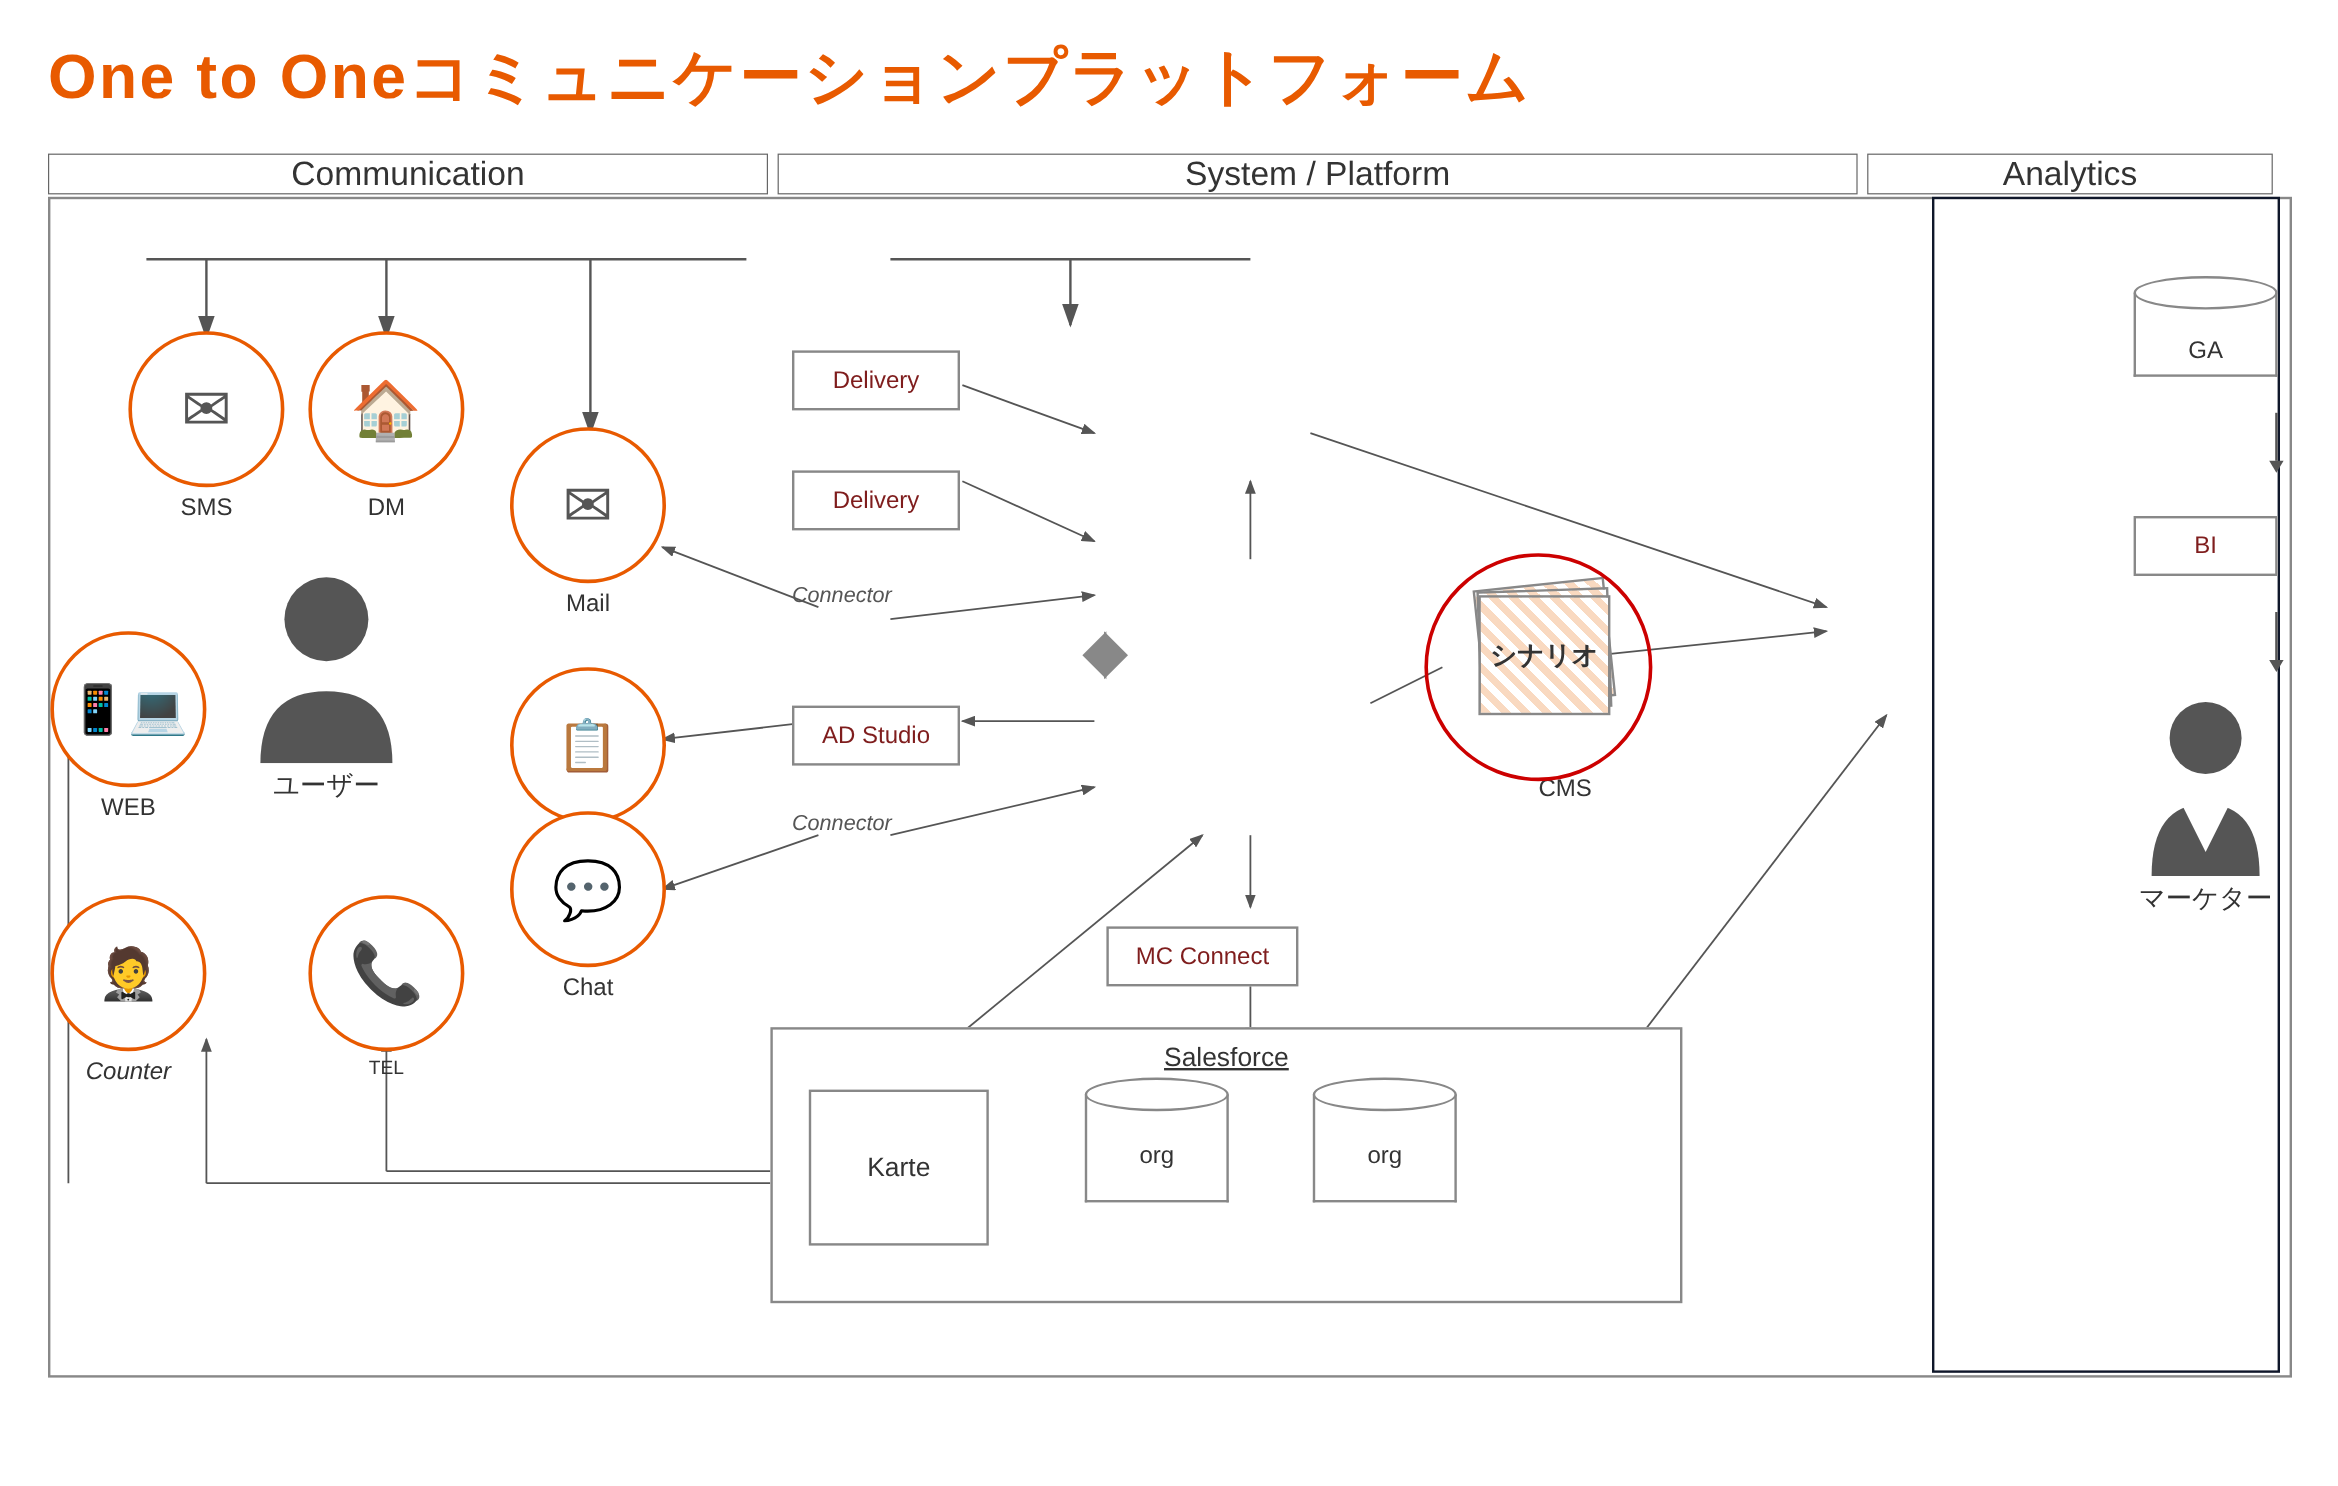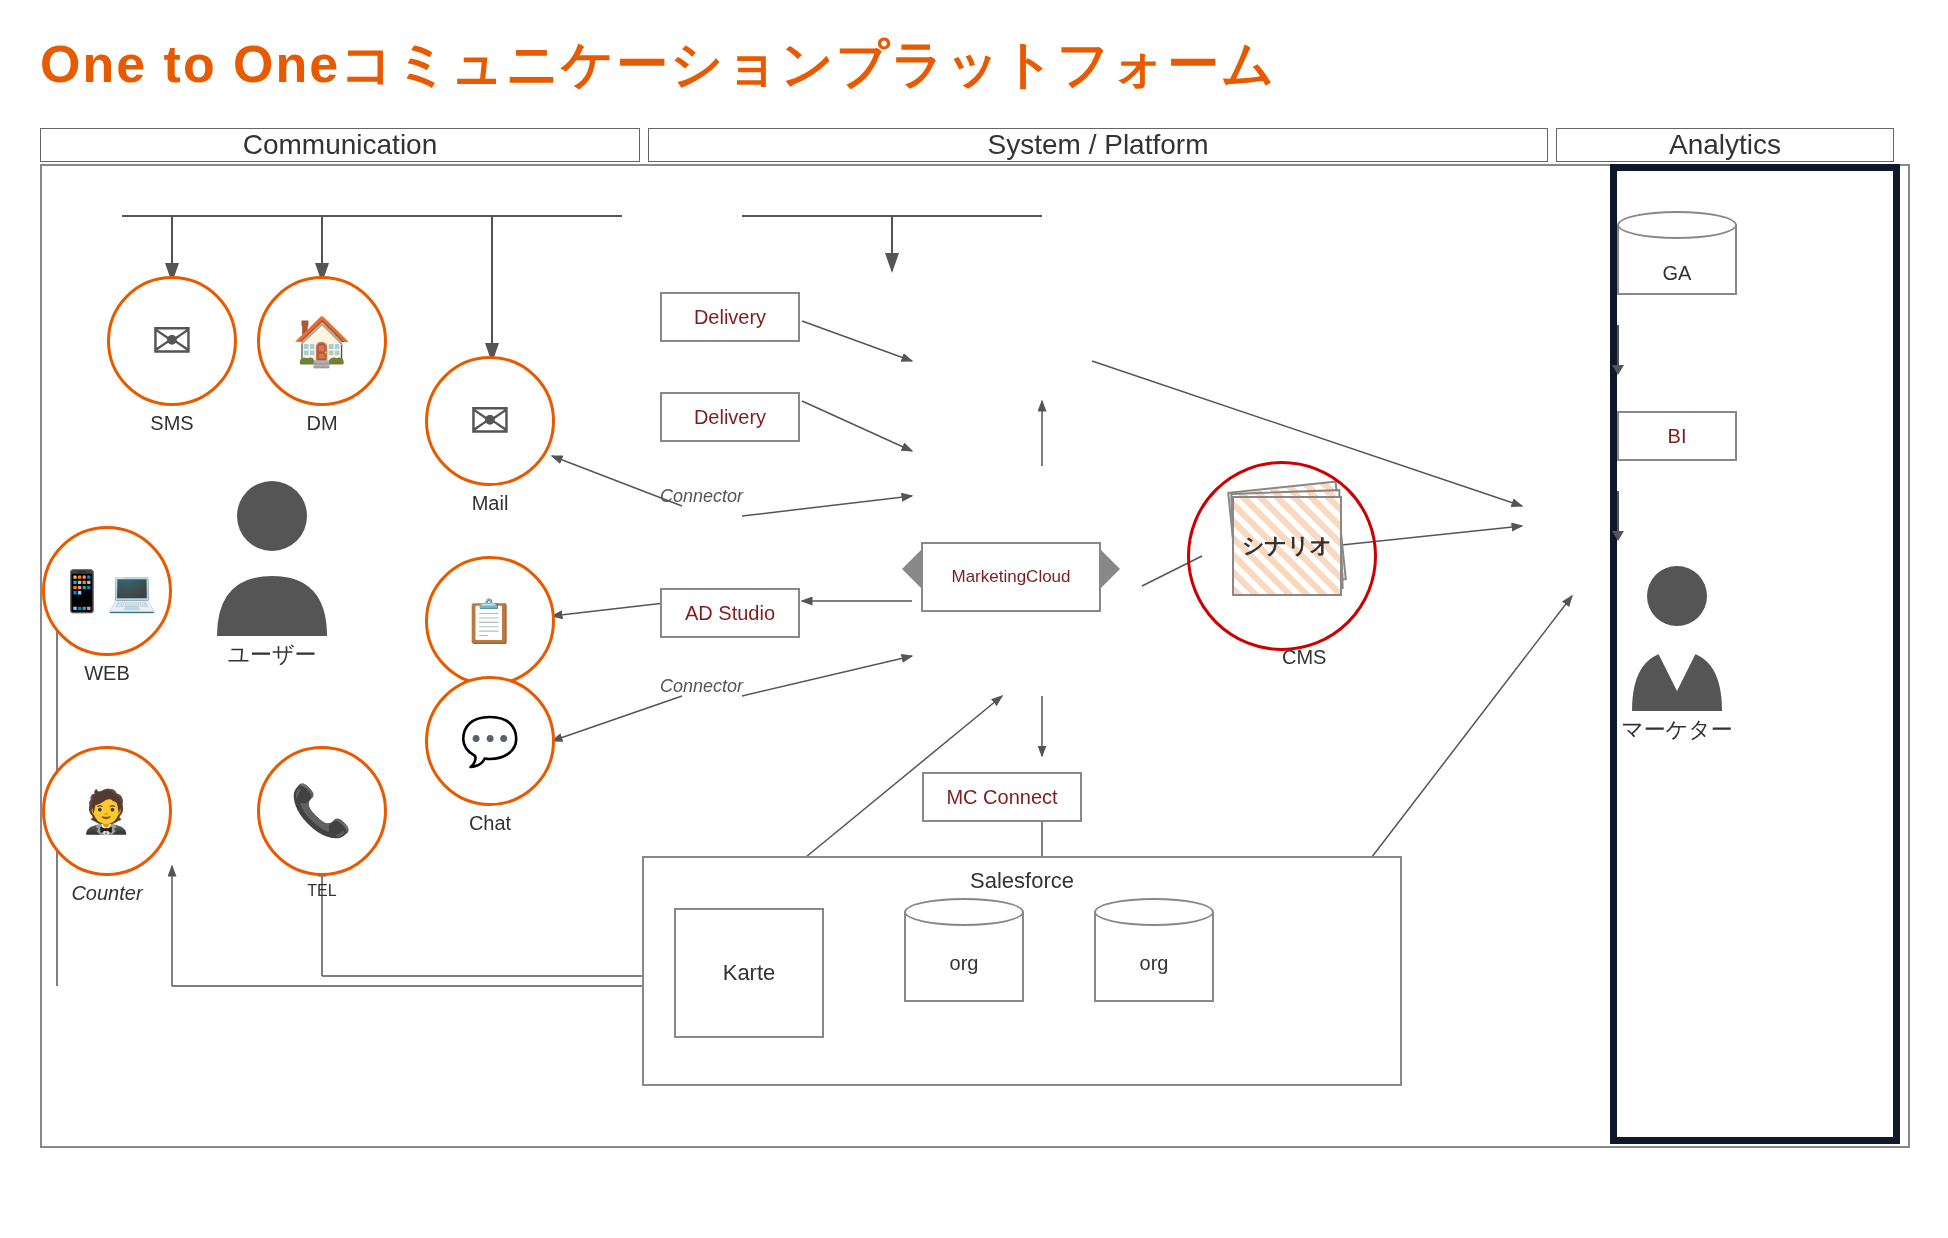--- a/index.html
+++ b/index.html
@@ -307,23 +307,20 @@
 
       <div style="position:absolute; left:618px; top:510px;">
         <span class="connector-label">Connector</span>
       </div>
 
 
       <div style="position:absolute; left:860px; top:360px;">
 
         <div style="position:relative; display:flex; align-items:center;">
           <div style="width:0;height:0;border-top:20px solid transparent;border-bottom:20px solid transparent;border-right:20px solid #888;margin-right:-1px;"></div>
-          <div class="rect-box" style="width:180px;height:70px;">
-            <span style="font-size:17px;">MarketingCloud</span>
-          </div>
           <div style="width:0;height:0;border-top:20px solid transparent;border-bottom:20px solid transparent;border-left:20px solid #888;margin-left:-1px;"></div>
         </div>
       </div>
 
       <div style="position:absolute; left:880px; top:590px;">
         <div class="rect-box" style="width:160px;height:50px;">
           <span>MC Connect</span>
         </div>
       </div>
 
@@ -339,21 +336,21 @@
           <div style="position:absolute;top:30px;left:50px;width:110px;height:100px;border:2px solid #888;background:repeating-linear-gradient(45deg,#f9d9c0,#f9d9c0 6px,#fff 6px,#fff 12px);transform:rotate(-6deg);"></div>
           <div style="position:absolute;top:35px;left:50px;width:110px;height:100px;border:2px solid #888;background:repeating-linear-gradient(45deg,#f9d9c0,#f9d9c0 6px,#fff 6px,#fff 12px);transform:rotate(-2deg);"></div>
           <div style="position:absolute;top:40px;left:50px;width:110px;height:100px;border:2px solid #888;background:repeating-linear-gradient(45deg,#f9d9c0,#f9d9c0 6px,#fff 6px,#fff 12px);display:flex;align-items:center;justify-content:center;">
             <span style="font-size:22px;color:#333;font-weight:bold;">シナリオ</span>
           </div>
         </div>
       </div>
 
       <div style="position:absolute; left:600px; top:690px; width:760px; height:230px; border:2px solid #888; background:#fff;">
 
-        <div style="position:absolute;top:10px;left:50%;transform:translateX(-50%);font-size:22px;color:#333;">Salesforce</div>
+        <div style="position:absolute;top:10px;left:50%;transform:translateX(-50%);font-size:22px;color:#333;text-decoration:underline;">Salesforce</div>
 
         <div style="position:absolute;left:30px;top:50px;width:150px;height:130px;border:2px solid #888;display:flex;align-items:center;justify-content:center;background:#fff;">
           <span style="font-size:22px;color:#333;">Karte</span>
         </div>
 
         <div style="position:absolute;left:260px;top:40px;">
           <div class="cylinder">
             <div class="cylinder-top"></div>
             <div class="cylinder-body" style="height:90px;">
               <span>org</span>
@@ -367,21 +364,21 @@
             <div class="cylinder-body" style="height:90px;">
               <span>org</span>
             </div>
           </div>
         </div>
       </div>
 
     </div>
   </div>
 
-  <div style="position:absolute;top:0;left:1570px;width:290px;min-height:980px;border:7px solid #0f172a;background:#fff;display:flex;flex-direction:column;align-items:flex-start;padding-top:40px;gap:30px;">
+  <div style="position:absolute;top:0;left:1570px;width:290px;min-height:980px;border:2px solid #0f172a;background:#fff;display:flex;flex-direction:column;align-items:flex-end;padding-top:64px;gap:30px;">
 
     <div style="display:flex;flex-direction:column;align-items:center;">
       <div class="cylinder">
         <div class="cylinder-top"></div>
         <div class="cylinder-body" style="height:70px;">
           <span style="font-size:20px;color:#333;padding-top:14px;">GA</span>
         </div>
       </div>
     </div>
 

